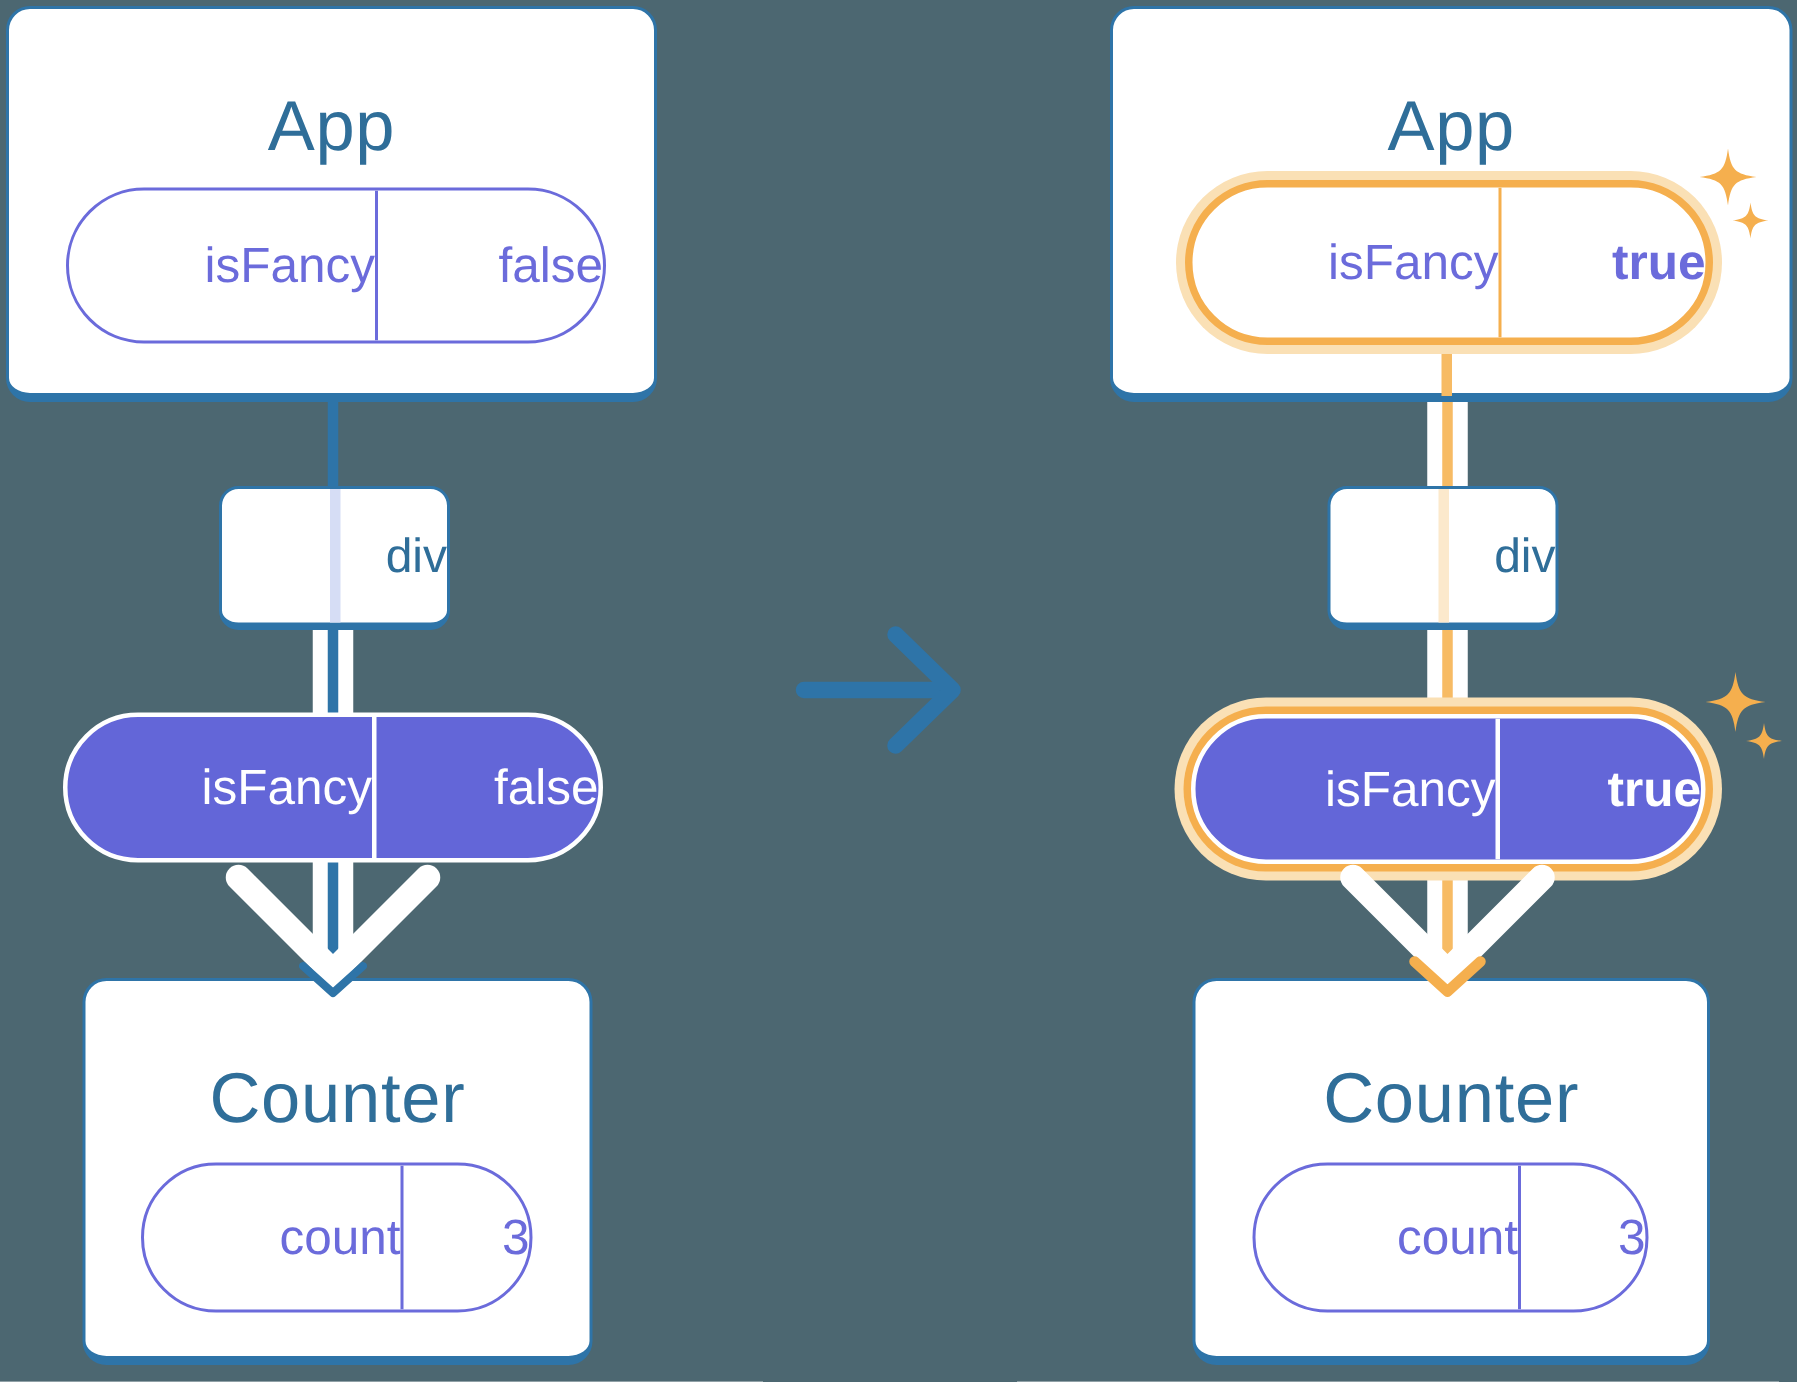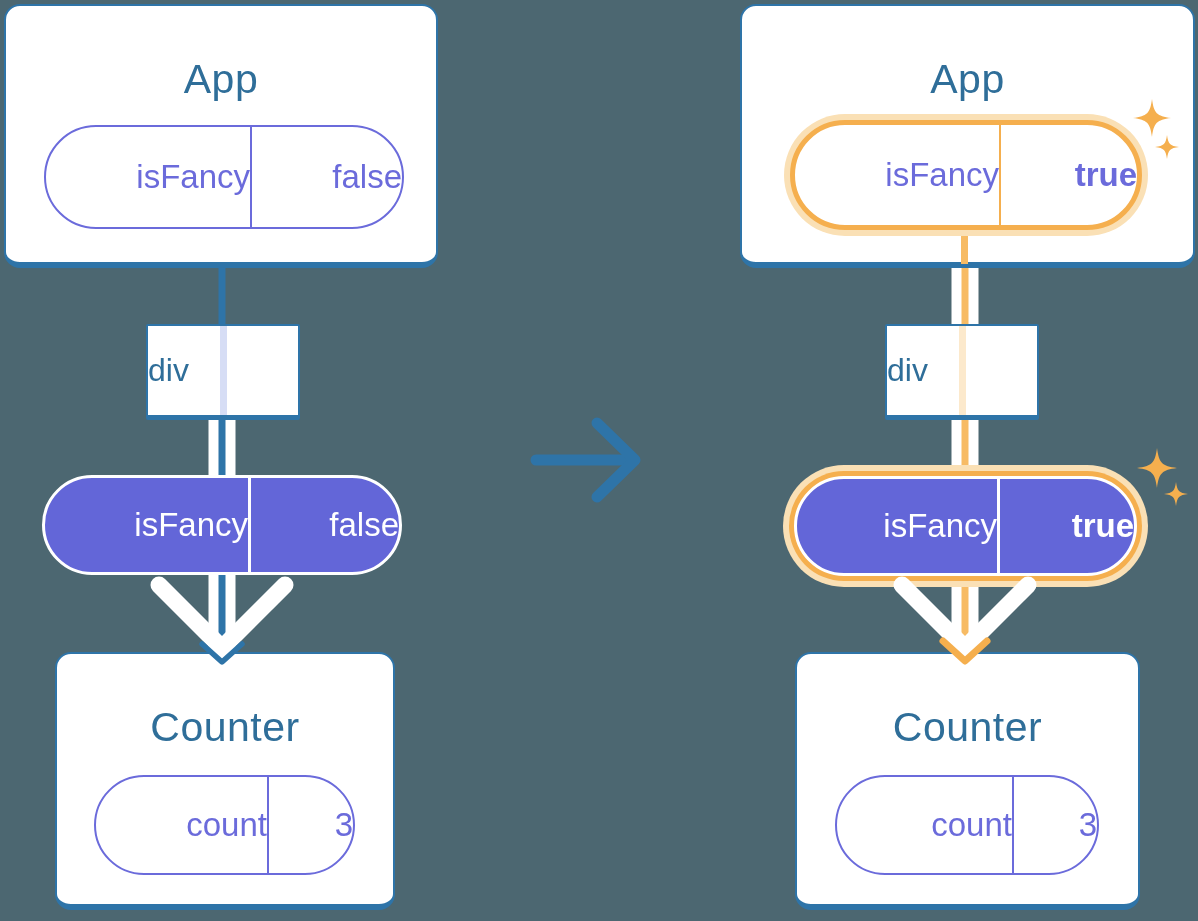--- a/index.html
+++ b/index.html
@@ -18,27 +18,27 @@
   svg.layer.under{z-index:1;}
   svg.layer.over{z-index:5;}
 
   .card{
     position:absolute; z-index:2; background:var(--white);
     border:2.5px solid var(--blue); border-bottom-width:6px; border-radius:16px;
     box-sizing:border-box;
   }
   .card .title{
     position:absolute; left:0; right:0; top:50px; margin:0;
-    text-align:center; font-size:41px; font-weight:500; color:var(--title_blue);
+    text-align:center; font-size:47px; font-weight:500; color:var(--title_blue);
     letter-spacing:.5px;
   }
   .divbox{
     position:absolute; z-index:2; background:var(--white);
-    border:2.5px solid var(--blue); border-bottom-width:5px; border-radius:2px;
-    box-sizing:border-box; display:flex; align-items:center; justify-content:flex-start;
+    border:2.5px solid var(--blue); border-bottom-width:5px; border-radius:13px;
+    box-sizing:border-box; display:flex; align-items:center; justify-content:flex-end;
   }
   .divbox .inner-wire{
     position:absolute; top:0; bottom:0; width:7px; left:calc(50% - 3.5px);
   }
   .divbox .divlabel{
     position:relative; z-index:1; font-size:32px; font-weight:500; color:var(--title_blue);
   }
   .pill{
     position:absolute; display:flex; align-items:stretch;
     box-sizing:border-box; border-radius:60px; overflow:hidden;

